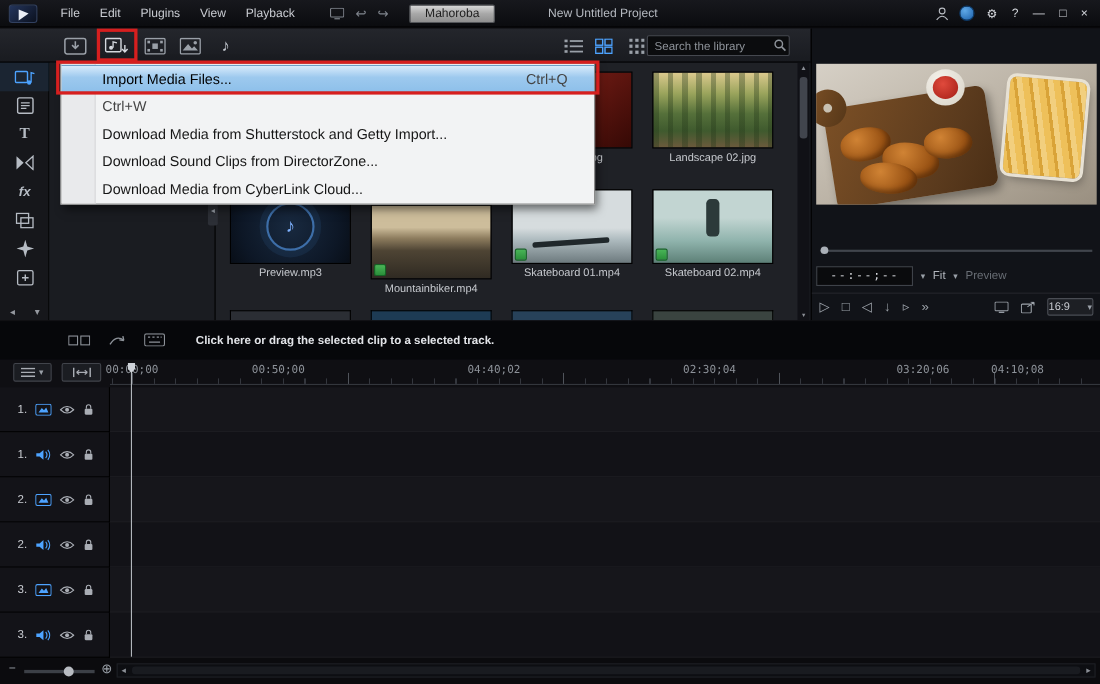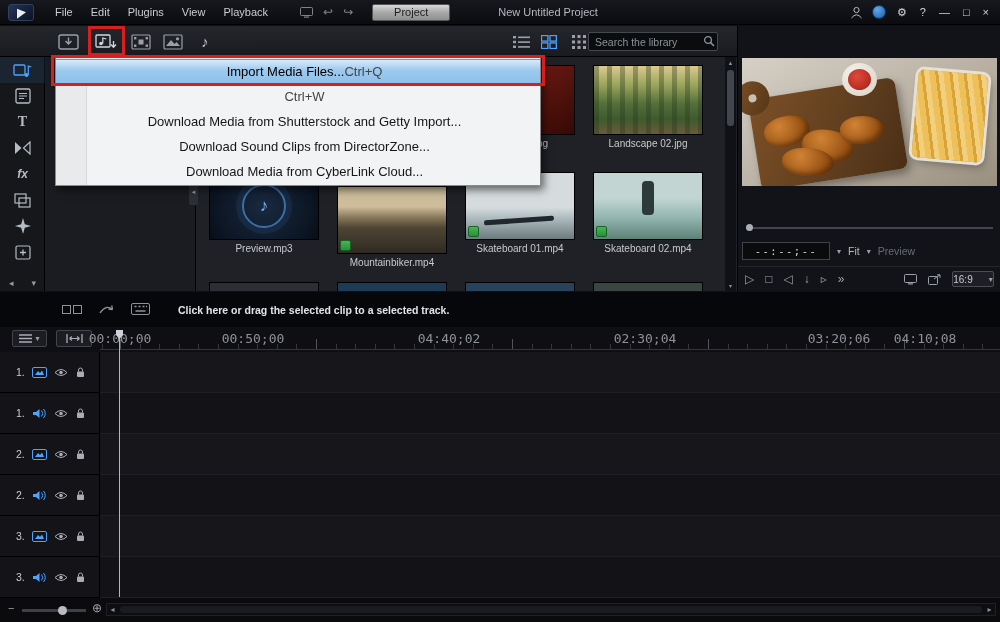--- a/index.html
+++ b/index.html
@@ -68,21 +68,21 @@
 .thumb-sk2:after{content:"";position:absolute;left:48px;top:8px;width:12px;height:34px;background:#2c3a3a;border-radius:4px}
 .sliver{position:absolute;top:225px;height:9px;width:110px;border:1px solid #000;border-bottom:none}
 #vscroll{position:absolute;right:1px;top:0;width:11px;height:234px;background:#101116}
 #vscroll .sb-btn{position:absolute;left:0;width:11px;height:11px;display:flex;align-items:center;justify-content:center;color:#8a8e95;font-size:6px}
 #vscroll-thumb{position:absolute;left:2px;top:13px;width:7px;height:56px;background:#41454d;border-radius:3px}
 
 
 #cmenu{position:absolute;left:55px;top:57px;width:486px;background:#f2f3f4;border:1px solid #8a8a8a;
   box-shadow:3px 4px 8px rgba(0,0,0,.55);z-index:50;padding:1px 0}
 #cmenu .gutter{position:absolute;left:0;top:0;width:31px;height:100%;background:#e9eaec;border-right:1px solid #d7d8da}
-.cm-item{position:relative;height:25px;line-height:25px;padding:0 24px 0 37px;display:flex;justify-content:center;
+.cm-item{position:relative;height:25px;line-height:25px;padding:0 24px 0 37px;display:flex;justify-content:space-between;
   color:#161616;font-size:13px;white-space:nowrap}
 .cm-item.selected{background:linear-gradient(#d8ebfb,#9dc9ee 45%,#8ec0ea);border-top:1px solid #6d9fc6;border-bottom:1px solid #6d9fc6;
   height:25px;line-height:23px;color:#000}
 .cm-short{color:#444}
 
 
 .annot{position:absolute;border:3px solid #d61f1f;z-index:60;pointer-events:none}
 #annot-btn{left:88px;top:26px;width:37px;height:30px}
 #annot-menu{left:51px;top:55px;width:494px;height:31px}
 
@@ -132,21 +132,21 @@
 
 #timeline{position:absolute;left:0;top:327px;width:1000px;height:295px;background:#0f0f13}
 .tl-btn{position:absolute;top:3px;height:17px;background:#1b1d22;border:1px solid #41444b;border-radius:2px;
   display:flex;align-items:center;justify-content:center;gap:3px;color:#a9adb4}
 #tl-btn1{left:12px;width:35px}
 #tl-btn2{left:56px;width:36px}
 #ruler{position:absolute;left:100px;top:2px;width:900px;height:21px;border-bottom:1px solid #33363c;
   background-image:repeating-linear-gradient(90deg,#50545b 0 1px,transparent 1px 196px),
                    repeating-linear-gradient(90deg,#34373e 0 1px,transparent 1px 19.6px);
   background-size:100% 10px,100% 5px;background-position:20px bottom,20px bottom;background-repeat:repeat-x}
-.rlabel{position:absolute;top:2px;transform:translateX(-50%);color:#8d9299;font-size:13px;
+.rlabel{position:absolute;top:2px;transform:translateX(-50%);color:#8d9299;font-size:10px;
   font-family:"DejaVu Sans Mono",monospace}
 #tracks{position:absolute;left:0;top:25px;width:1000px}
 .trow{position:relative;height:41px}
 .thead{position:absolute;left:0;top:0;width:100px;height:100%;background:#131318;border-right:1px solid #000;
   border-bottom:1px solid #000;display:flex;align-items:center;padding-left:16px}
 .tnum{width:16px;color:#c9ccd2;font-size:10.5px}
 .ttype{width:22px;display:flex;align-items:center}
 .teye{width:22px;display:flex;align-items:center}
 .tlock{display:flex;align-items:center}
 .tlane{position:absolute;left:100px;right:0;top:0;height:100%;border-bottom:1px solid #1e1f24}
@@ -181,21 +181,21 @@
     <span class="menu">View</span>
     <span class="menu">Playback</span>
     <span class="mb-ico" id="capture-ico">
       <svg width="13" height="11" viewBox="0 0 13 11">
           <rect x="0.5" y="0.5" width="12" height="8" rx="1" fill="none" stroke="#7e838b"></rect>
           <rect x="4" y="9.5" width="5" height="1.2" fill="#7e838b"></rect>
         </svg>
     </span>
     <span class="mb-ico">↩</span>
     <span class="mb-ico">↪</span>
-    <div id="produce">Project</div>
+    <div id="produce">Mahoroba</div>
     <span id="proj-title">New Untitled Project</span>
     <div id="mb-right">
       <span>
         <svg width="13" height="13" viewBox="0 0 13 13">
             <circle cx="6.5" cy="4" r="2.6" fill="none" stroke="#b8bcc2"></circle>
             <path d="M1.5 12 q5 -6.5 10 0" fill="none" stroke="#b8bcc2"></path>
           </svg>
       </span>
       <span id="avatar"></span>
       <span class="winbtn">⚙</span>

